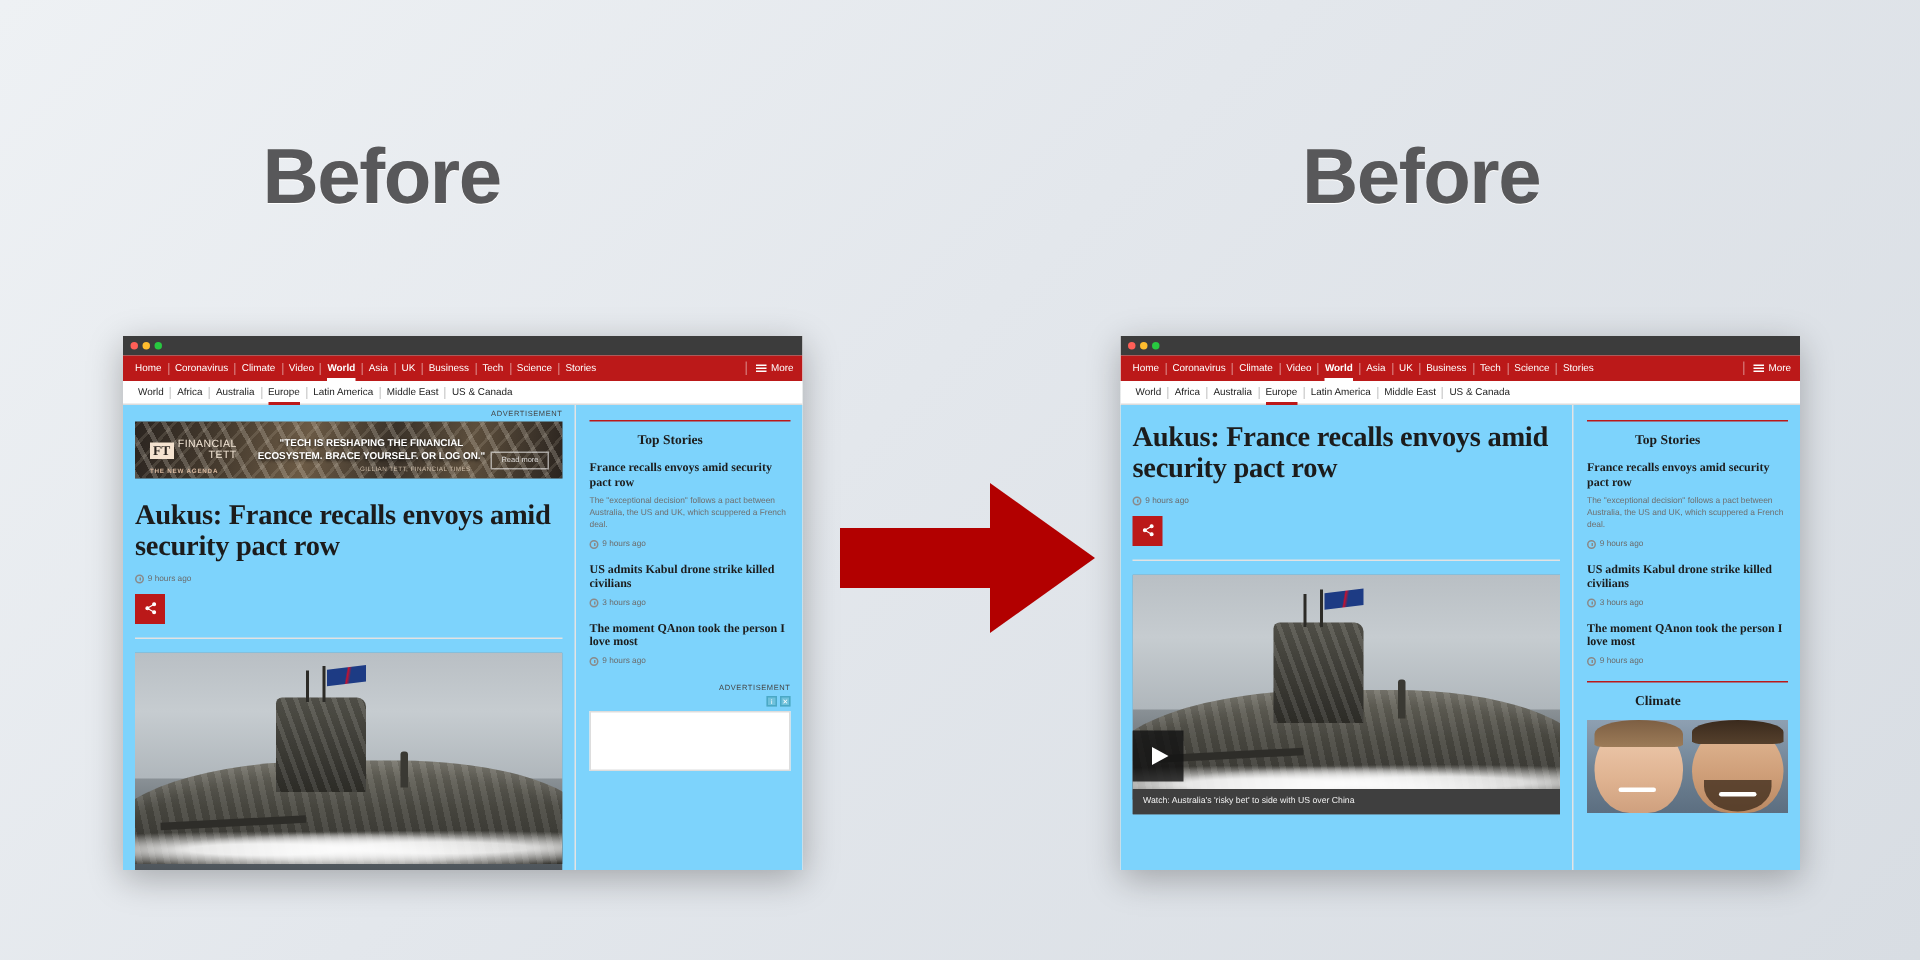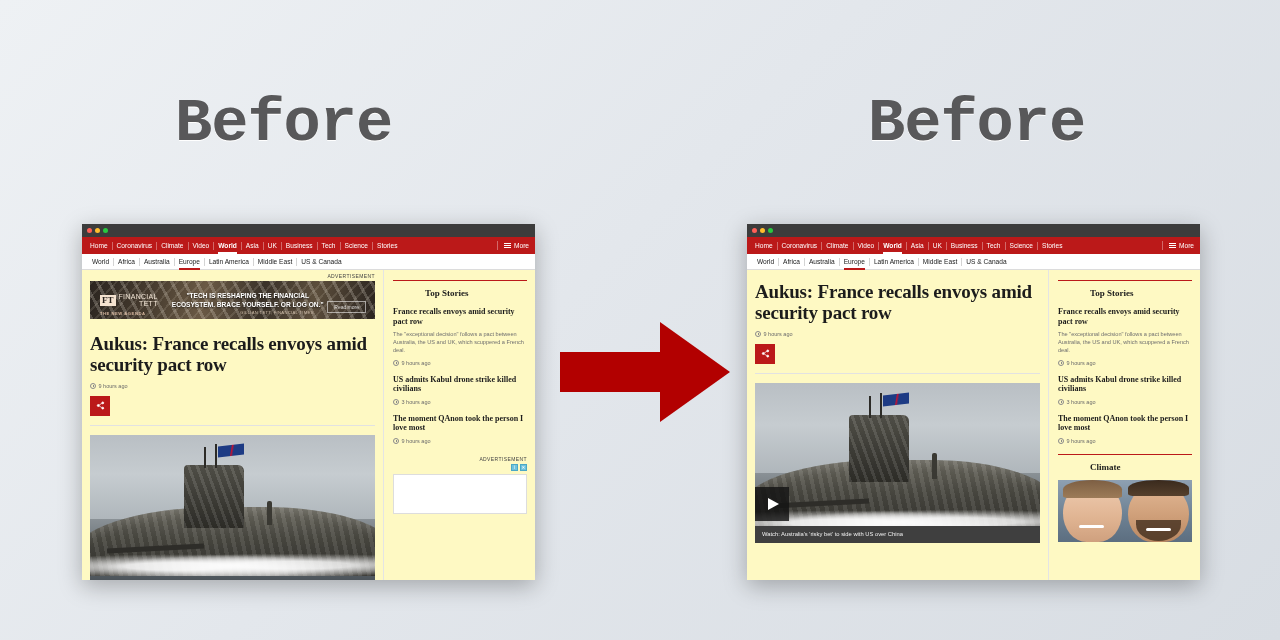--- a/index.html
+++ b/index.html
@@ -6,23 +6,23 @@
   html, body { width: 1280px; height: 640px; overflow: hidden; }
   body {
     font-family: "Liberation Sans", sans-serif;
     background: linear-gradient(135deg, #eef1f4 0%, #e3e7ec 45%, #d8dde3 100%);
     position: relative;
   }
 
   
   .big-label {
     position: absolute;
-    font-family: Liberation Mono, monospace;
+    font-family: Liberation Sans, sans-serif;
     font-weight: bold;
-    font-size: 62px;
+    font-size: 52px;
     color: #58585a;
     letter-spacing: -1px;
     text-shadow: 0 1px 0 #fff;
     white-space: nowrap;
   }
   #label-before { left: 175px; top: 88px; }
   #label-after  { left: 868px; top: 88px; }
 
   
   .arrow-wrap { position: absolute; left: 560px; top: 322px; width: 170px; height: 100px; }
@@ -94,21 +94,21 @@
     position: relative;
   }
   .subnav-item:first-child { border-left: none; }
   .subnav-item.active { position: relative; }
   .subnav-item.active::after {
     content: ""; position: absolute; left: 4px; right: 4px; bottom: -4px;
     height: 1.5px; background: #bb1919;
   }
 
   
-  .page { flex: 1 1 auto; display: flex; overflow: hidden; background: #fef9c3; }
+  .page { flex: 1 1 auto; display: flex; overflow: hidden; background: #7dd3fc; }
   .col-main { flex: 1 1 auto; min-width: 0; padding: 0 8px; overflow: hidden; }
   .col-side { width: 152px; flex: 0 0 152px; padding: 0 8px 0 9px; overflow: hidden; }
   #window-before .col-side { border-left: 1px solid #e4e4e4; }
   #window-after  .col-side { border-left: 1px solid #e4e4e4; }
 
   
   .ad-label { font-size: 5px; color: #444; letter-spacing: .4px; text-align: right; margin: 3px 0 2px; }
   .ad-banner {
     height: 38px; width: 100%;
     background: linear-gradient(100deg,#2b2520 0%,#473c2f 22%,#6b5a45 40%,#3a3229 60%,#5c4e3c 78%,#2a241f 100%);

